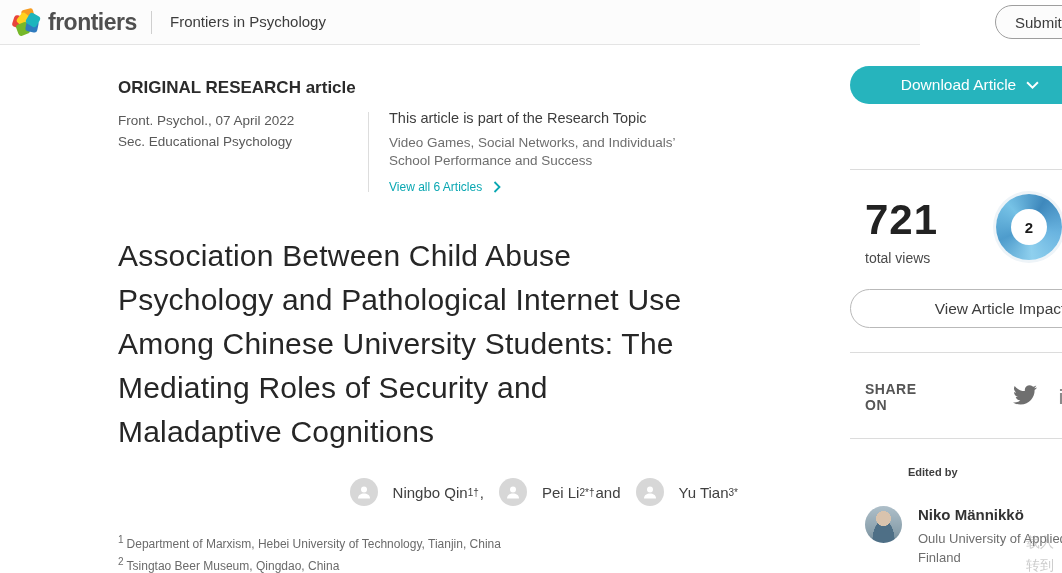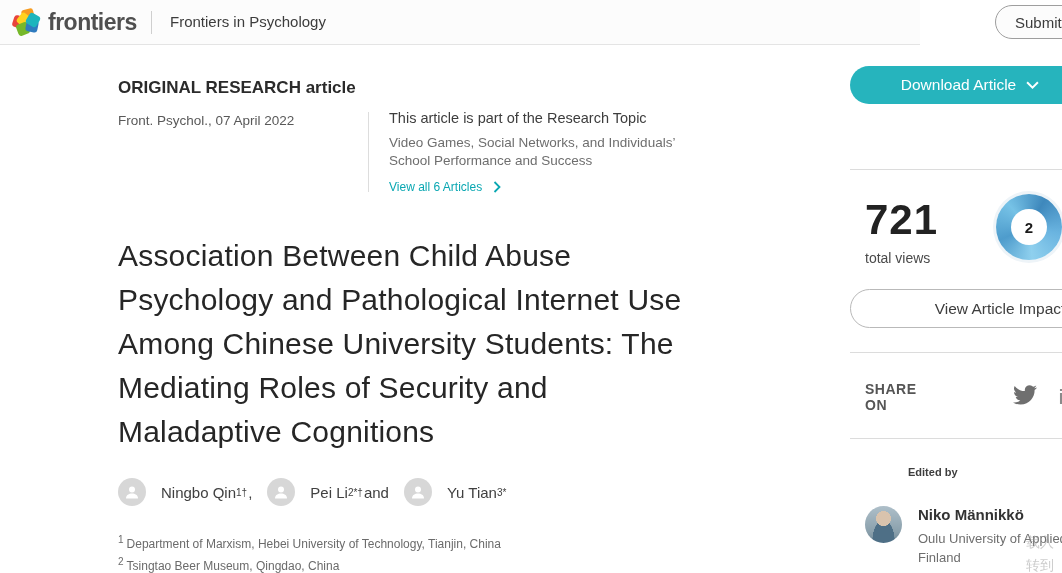--- a/index.html
+++ b/index.html
@@ -44,21 +44,21 @@
   .doi { word-break:break-all; color:#595959; }
   .meta-sep { width:1px; background:#dddddd; margin:2px 0 2px 0; }
   .topic { margin-left:20px; width:330px; }
   .topic-intro { font-size:14.5px; color:#3d3d3d; }
   .topic-title { font-size:13.5px; color:#6e6e6e; line-height:18px; margin-top:8px; }
   .topic-link { margin-top:10px; font-size:12px; color:#0aa7b2; display:flex; align-items:center; gap:11px; cursor:pointer; }
   .article-title {
     margin-top:40px; width:565px; font-size:30px; line-height:44px;
     font-weight:500; color:#262626; letter-spacing:0.2px;
   }
-  .authors { display:flex; align-items:center; margin-top:24px; font-size:15px; color:#404040; }
+  .authors { display:flex; align-items:center; margin-top:24px; font-size:15px; color:#404040;justify-content:flex-end; }
   .author { display:flex; align-items:center; cursor:pointer; }
   .avatar {
     width:28px; height:28px; border-radius:50%; background:#d7d7d7;
     display:flex; align-items:center; justify-content:center; margin-right:15px; flex:0 0 auto;
   }
   .author + .author { margin-left:15px; }
   .author sup { font-size:10px; }
   .author .suffix { margin-left:1px; }
   .affils { margin-top:25px; font-size:12px; color:#6b6b6b; line-height:17px; list-style:none; }
   .affils sup { font-size:10px; margin-right:3px; }
@@ -127,20 +127,21 @@
   <div class="journal-name">Frontiers in Psychology</div>
   <button class="submit-btn">Submit</button>
 </header>
 
 <main class="main">
   <div class="article-type">ORIGINAL RESEARCH article</div>
 
   <div class="meta-row">
     <div class="citation">
       <div>Front. Psychol., 07 April 2022</div>
+      <div>Sec. Educational Psychology</div>
     </div>
     <div class="meta-sep"></div>
     <div class="topic">
       <div class="topic-intro">This article is part of the Research Topic</div>
       <div class="topic-title">Video Games, Social Networks, and Individuals’ School Performance and Success</div>
       <div class="topic-link">
         <span>View all 6 Articles</span>
         <svg width="8" height="12" viewBox="0 0 8 12">
             <path d="M1.5 1 L6.5 6 L1.5 11" fill="none" stroke="#0aa7b2" stroke-width="1.8"></path>
           </svg>

